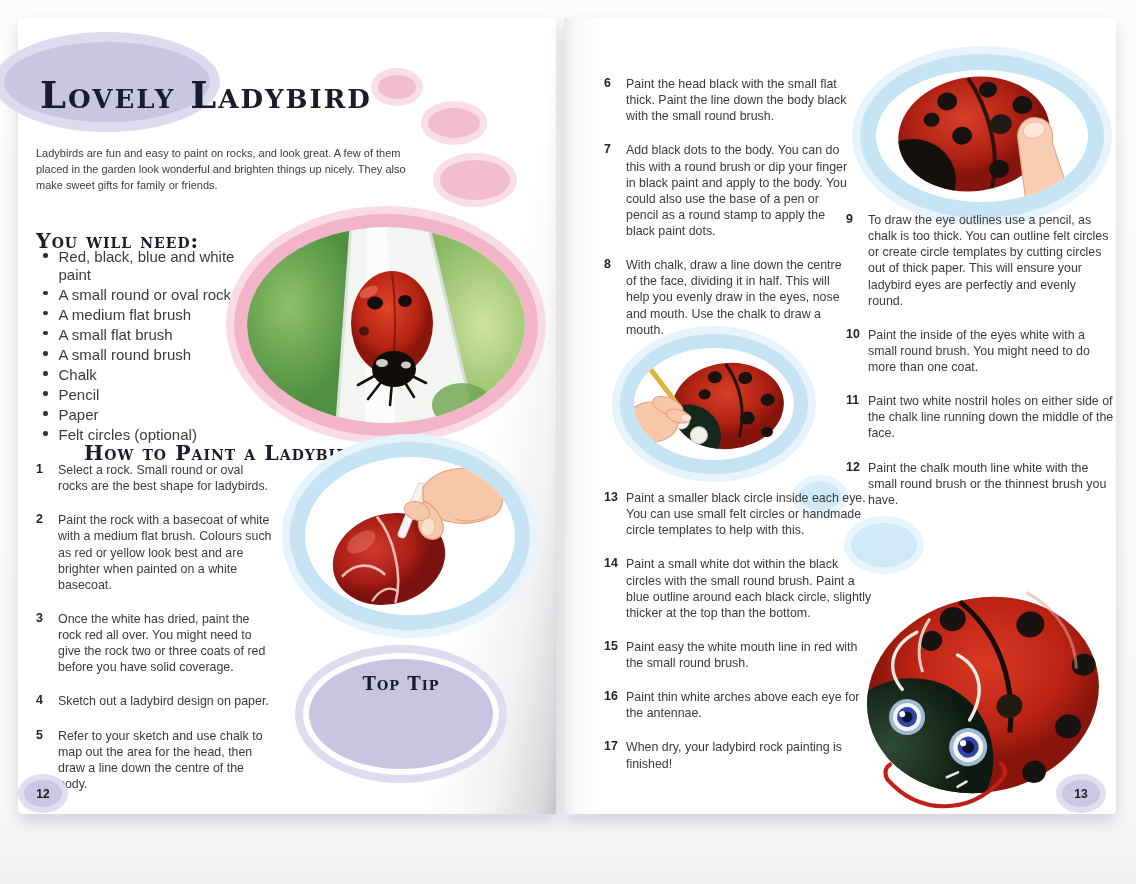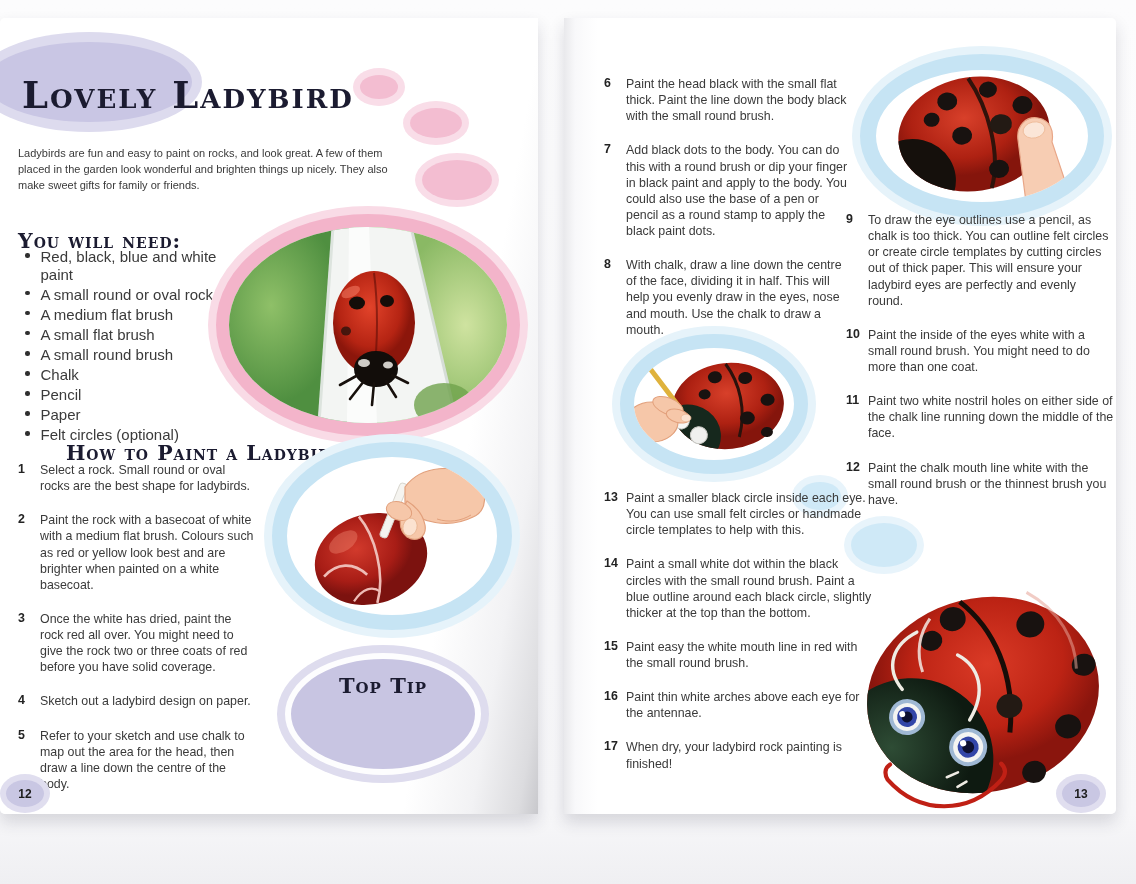--- a/index.html
+++ b/index.html
@@ -1,19 +1,19 @@
 <!DOCTYPE html>
 <html><head>
 <meta charset="utf-8">
 <style>
   html,body{margin:0;padding:0;}
   body{width:1136px;height:884px;background:#fafafb;font-family:"Liberation Sans",sans-serif;}
   .stage{position:relative;width:1136px;height:884px;overflow:hidden;background:linear-gradient(180deg,#fcfcfd 0%,#f7f7f9 92%,#efeff2 100%);}
   .page{position:absolute;top:18px;height:796px;background:#fff;}
-  .page-left{left:0;width:538px;border-radius:5px 0 0 5px;
+  .page-left{left:18px;width:538px;border-radius:5px 0 0 5px;
     background:linear-gradient(100deg,#ffffff 0%,#ffffff 80%,#f2f2f4 90%,#dcdcdf 97%,#c8c8cc 100%);
     box-shadow:0 8px 16px rgba(40,40,60,.16);}
   .page-right{left:564px;width:552px;border-radius:0 5px 5px 0;
     background:linear-gradient(90deg,#e9e9ec 0%,#f8f8fa 2%,#ffffff 6%,#ffffff 100%);
     box-shadow:0 8px 16px rgba(40,40,60,.16);}
   .fancy{font-family:"DejaVu Serif",serif;font-variant:small-caps;font-weight:700;color:#1b1b30;}
   .page-title{position:absolute;left:22px;top:34px;font-size:37px;letter-spacing:2px;line-height:1;}
   .title-halo{position:absolute;left:-14px;top:24px;width:206px;height:80px;border-radius:50%;background:#c9c6e4;box-shadow:0 0 0 10px #dddbee;}
   .intro{position:absolute;left:18px;top:116px;width:398px;font-size:11px;line-height:1.47;color:#3a3a3a;}
   .h2{position:absolute;font-size:20.5px;letter-spacing:1px;line-height:1;}
@@ -26,21 +26,21 @@
   .step-text{line-height:1.3;}
   .oval{position:absolute;border-radius:50%;}
   .deco-pink{background:#f3bdd1;box-shadow:0 0 0 7px #f9dde8;}
   .deco-blue{background:#cfe9f7;box-shadow:0 0 0 7px #e8f4fb;}
   .photo{position:absolute;border-radius:50%;overflow:hidden;background:#fff;}
   .ring-pink{border:13px solid #f3b4ca;box-shadow:0 0 0 8px #f9dbe6;}
   .ring-blue{border:15px solid #c6e4f4;box-shadow:0 0 0 8px #e6f3fa;}
   .photo svg{display:block;width:100%;height:100%;}
   .toptip{position:absolute;left:285px;top:635px;width:184px;height:110px;border-radius:50%;background:#c8c5e2;
     border:6px solid #fdfdfe;box-shadow:0 0 0 8px #dedcee;text-align:center;}
-  .toptip-head{font-size:21px;margin-top:14px;letter-spacing:1px;}
+  .toptip-head{font-size:18px;margin-top:14px;letter-spacing:1px;}
   .toptip-text{font-size:11.3px;line-height:1.3;color:#333;width:168px;margin:3px auto 0;}
   .page-badge{position:absolute;width:38px;height:27px;border-radius:50%;background:#c9c7e3;box-shadow:0 0 0 6px #e0deef;
     display:flex;align-items:center;justify-content:center;font-weight:700;font-size:12px;color:#1c1c1c;}
   .art{position:absolute;}
 </style>
 </head>
 <body>
 
 <div class="stage">
 

